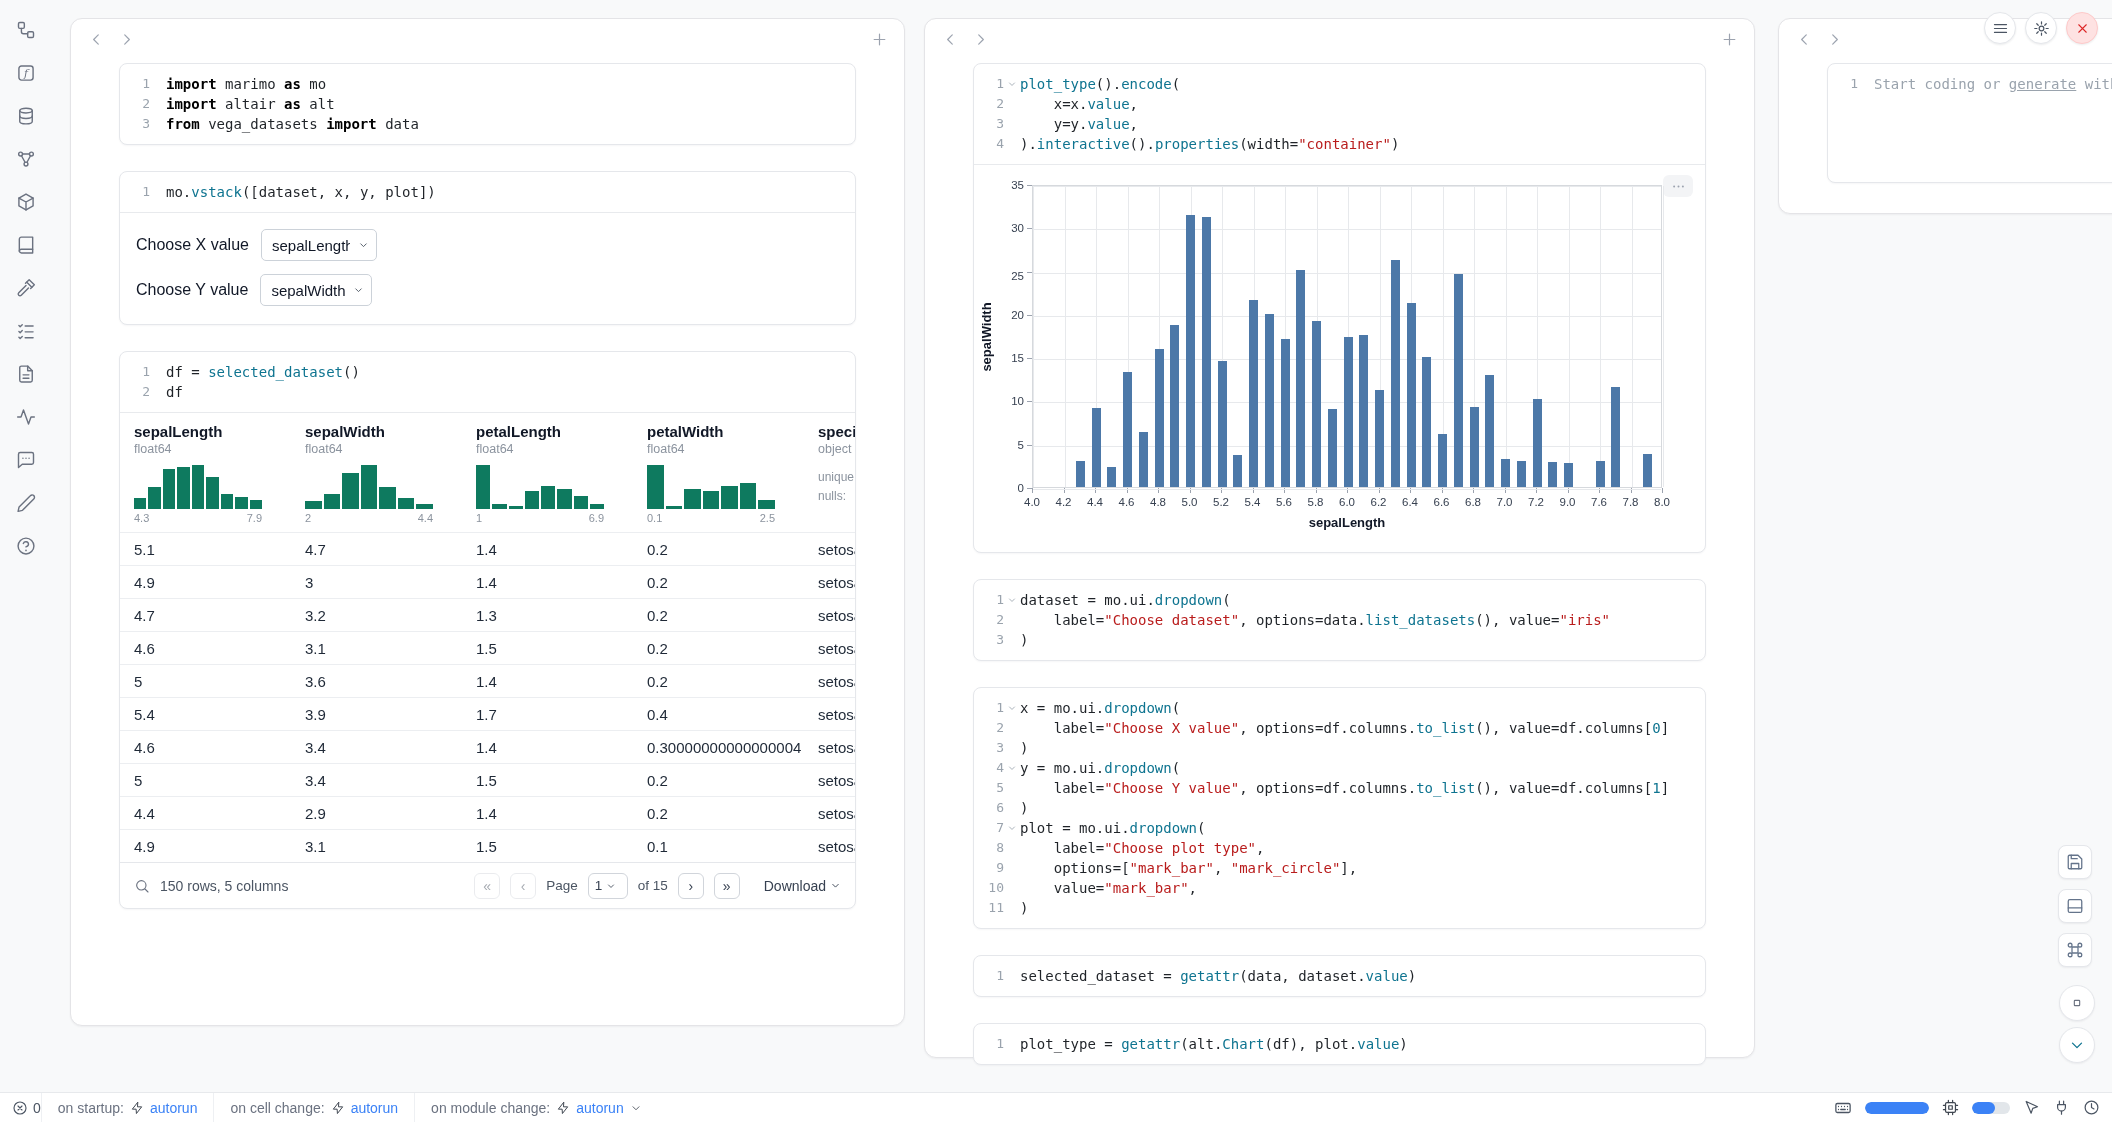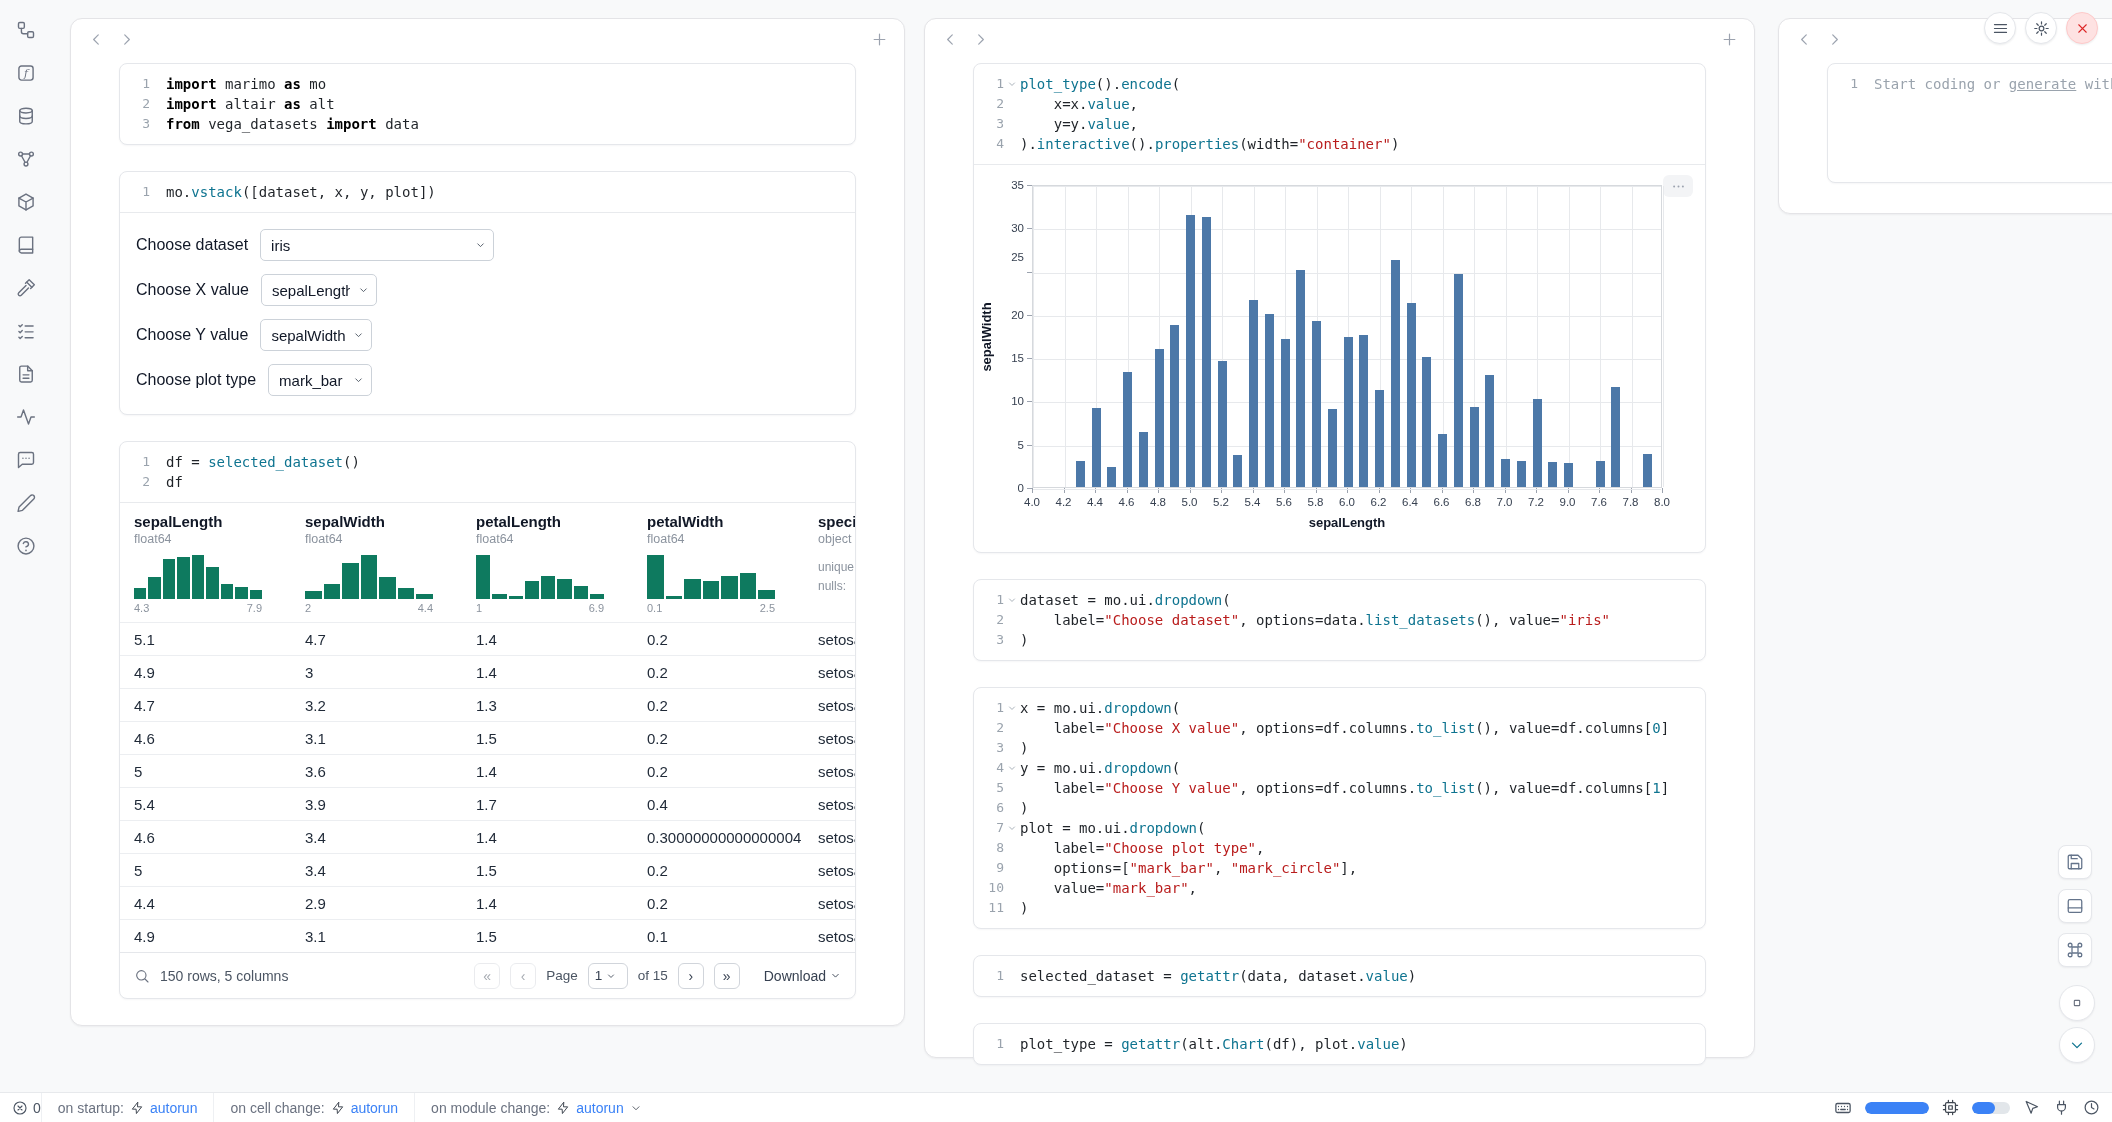--- a/index.html
+++ b/index.html
@@ -323,56 +323,34 @@
         <div class="cell">
           <div class="code">
             <div class="code-line">
               <span class="gutter">1</span>
               <span class="foldcol"></span>
               <span class="code-text"><span class="tk-p">mo.</span><span class="tk-f">vstack</span><span class="tk-p">([dataset, x, y, plot])</span></span>
             </div>
           </div>
           <div class="cell-output controls-out">
             <div class="ctl-row">
-              <span class="ctl-label">Choose dataset</span>
-              <span class="sel-wrap">
-                <select class="ui-select" style="width: 234px;"><option>iris</option></select>
-                <span class="sel-arrow">
-                  <svg viewBox="0 0 24 24" width="11" height="11" fill="none" stroke="currentColor" stroke-width="2" stroke-linecap="round" stroke-linejoin="round">
-                    <path d="M6 9.5l6 6 6-6"></path>
-                  </svg>
-                </span>
-              </span>
-            </div>
-            <div class="ctl-row">
               <span class="ctl-label">Choose X value</span>
               <span class="sel-wrap">
                 <select class="ui-select" style="width: 116px;"><option>sepalLength</option></select>
                 <span class="sel-arrow">
                   <svg viewBox="0 0 24 24" width="11" height="11" fill="none" stroke="currentColor" stroke-width="2" stroke-linecap="round" stroke-linejoin="round">
                     <path d="M6 9.5l6 6 6-6"></path>
                   </svg>
                 </span>
               </span>
             </div>
             <div class="ctl-row">
               <span class="ctl-label">Choose Y value</span>
               <span class="sel-wrap">
                 <select class="ui-select" style="width: 112px;"><option>sepalWidth</option></select>
-                <span class="sel-arrow">
-                  <svg viewBox="0 0 24 24" width="11" height="11" fill="none" stroke="currentColor" stroke-width="2" stroke-linecap="round" stroke-linejoin="round">
-                    <path d="M6 9.5l6 6 6-6"></path>
-                  </svg>
-                </span>
-              </span>
-            </div>
-            <div class="ctl-row">
-              <span class="ctl-label">Choose plot type</span>
-              <span class="sel-wrap">
-                <select class="ui-select" style="width: 104px;"><option>mark_bar</option></select>
                 <span class="sel-arrow">
                   <svg viewBox="0 0 24 24" width="11" height="11" fill="none" stroke="currentColor" stroke-width="2" stroke-linecap="round" stroke-linejoin="round">
                     <path d="M6 9.5l6 6 6-6"></path>
                   </svg>
                 </span>
               </span>
             </div>
           </div>
         </div>
         <div class="cell">
@@ -685,21 +663,21 @@
               <span class="ylab" style="top: 303px;">0</span>
               <div class="tick-y" style="top: 259.7px;"></div>
               <span class="ylab" style="top: 259.7px;">5</span>
               <div class="tick-y" style="top: 216.4px;"></div>
               <span class="ylab" style="top: 216.4px;">10</span>
               <div class="tick-y" style="top: 173.1px;"></div>
               <span class="ylab" style="top: 173.1px;">15</span>
               <div class="tick-y" style="top: 129.9px;"></div>
               <span class="ylab" style="top: 129.9px;">20</span>
               <div class="tick-y" style="top: 86.6px;"></div>
-              <span class="ylab" style="top: 72px;">25</span>
+              <span class="ylab" style="top: 91px;">25</span>
               <div class="tick-y" style="top: 43.3px;"></div>
               <span class="ylab" style="top: 43.3px;">30</span>
               <div class="tick-y" style="top: 0px;"></div>
               <span class="ylab" style="top: 0px;">35</span>
               <div class="plot-area">
                 <div class="grid-v" style="left: 0px;"></div>
                 <div class="grid-v" style="left: 31.5px;"></div>
                 <div class="grid-v" style="left: 63px;"></div>
                 <div class="grid-v" style="left: 94.5px;"></div>
                 <div class="grid-v" style="left: 126px;"></div>

